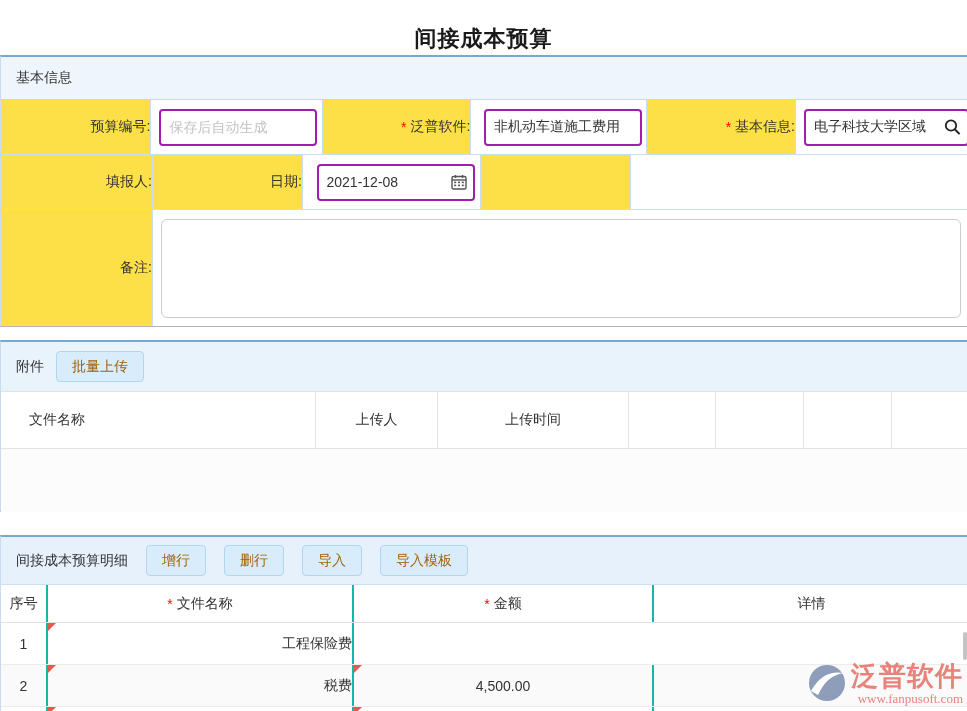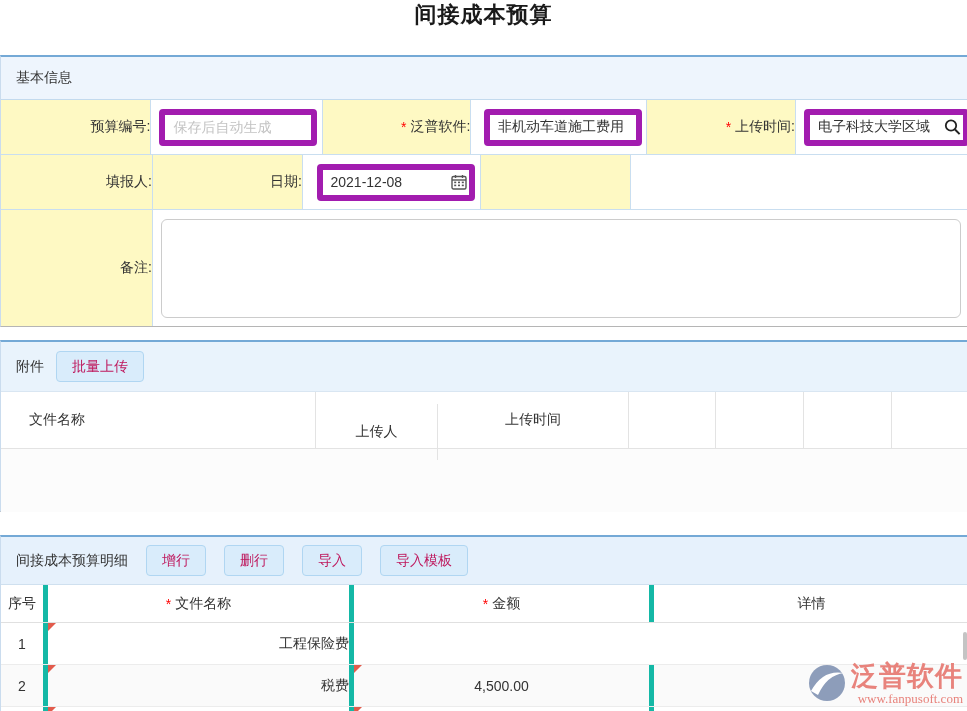--- a/index.html
+++ b/index.html
@@ -1,83 +1,83 @@
 <!DOCTYPE html>
 <html><head>
 <meta charset="utf-8">
 <style>
   * { margin:0; padding:0; box-sizing:border-box; }
   html,body { width:967px; height:711px; overflow:hidden; background:#fff;
               font-family:"Liberation Sans","DejaVu Sans",sans-serif; color:#333; }
 
-  .page-title { position:absolute; top:0; left:0; width:967px; text-align:center;
+  .page-title { position:absolute; top:24px; left:0; width:967px; text-align:center;
                 font-size:22px; font-weight:bold; color:#1a1a1a; letter-spacing:1px; }
 
   .section { position:absolute; left:0; width:970px; background:#fff;
              border:1px solid #cadcee; border-top:2px solid #74a9d6; border-bottom:1px solid #b5b5b5; }
   #basic-section  { top:55px;  height:272px; }
   #attach-section { top:340px; height:172px; }
   #detail-section { top:535px; height:200px; border-bottom:none; }
 
   
   .basic-header { height:43px; background:#eef5fd; border-bottom:1px solid #c3daee;
                   display:flex; align-items:center; padding-left:15px; font-size:14px; }
   .frow { display:flex; border-bottom:1px solid #c9def0; }
   .frow-1, .frow-2 { height:55px; }
   .frow-remark { height:116px; border-bottom:none; }
   .fcell { display:flex; align-items:center; border-right:1px solid #c9def0; height:100%; }
   .fcell:last-child { border-right:none; }
-  .lbl { justify-content:flex-end; background:#fef9c3; font-size:14px; }
+  .lbl { justify-content:flex-end; background:#fde047; font-size:14px; }
   .w-lbl1 { width:152px; } .w-in1 { width:173px; } .w-lbl2 { width:150px; }
   .w-in2 { width:178px;justify-content:center; } .w-lbl3 { width:150px; } .w-in3 { flex:1; }
   .req { color:#ff0000; margin-right:4px; font-size:14px; }
 
-  .ipt { height:37px; border:6px solid #a21caf; border-radius:4px; background:#fff;
+  .ipt { height:37px; border:2px solid #a21caf; border-radius:4px; background:#fff;
          font-size:14px; color:#333; padding:0 8px; outline:none;
          font-family:"Liberation Sans","DejaVu Sans",sans-serif; }
   .ipt::placeholder { color:#c3c3c3; }
   .in-wrap { position:relative; margin-left:8px; display:flex; align-items:center; }
   .in-std { width:158px; }
   .in-icon-pad { padding-right:30px; }
   .icon-in { position:absolute; right:8px; top:50%; transform:translateY(-50%); display:flex; }
 
   .remark-area { flex:1; height:100%; display:flex; align-items:center; }
   .remark-box { margin:8px; width:calc(100% - 16px); height:99px; border:1px solid #cccccc;
                 border-radius:6px; resize:none; outline:none; background:#fff;
                 font-family:"Liberation Sans","DejaVu Sans",sans-serif; font-size:14px; padding:6px 10px; }
 
   
   .btn { display:inline-flex; align-items:center; justify-content:center;
          background:#d9ecfb; border:1px solid #b0d6f2; border-radius:4px;
-         color:#be185d; font-size:14px; padding:12px 15px; height:31px; cursor:pointer;
+         color:#a16207; font-size:14px; padding:12px 15px; height:31px; cursor:pointer;
          font-family:"Liberation Sans","DejaVu Sans",sans-serif; }
 
   
   .attach-titlebar { height:50px; background:#e9f3fc; display:flex; align-items:center;
                      padding-left:15px; font-size:14px; border-bottom:1px solid #d9e6f2; }
   .attach-titlebar .btn { margin-left:12px; }
   .attach-head { display:flex; height:57px; background:#fff; border-bottom:1px solid #e3e3e3; }
   .ah-cell { display:flex; align-items:center; justify-content:center;
              border-right:1px solid #e3e3e3; font-size:14px; height:100%; }
   .ah-cell:last-child { border-right:none; }
   .ah-c0 { width:315px; justify-content:flex-start; padding-left:28px; }
-  .ah-c1 { width:122px;margin-top:12px; } .ah-c2 { width:191px;font-family:Liberation Serif, serif; }
+  .ah-c1 { width:122px; } .ah-c2 { width:191px;font-family:Liberation Serif, serif; }
   .ah-c3 { width:87px; } .ah-c4 { width:88px; } .ah-c5 { width:88px; } .ah-c6 { flex:1; }
   .attach-body { height:63px; background:#fcfcfc; }
 
   
   .detail-titlebar { height:48px; background:#e6f1fc; display:flex; align-items:center;
                      padding-left:15px; font-size:14px; border-bottom:1px solid #cfe0ef; }
   .detail-titlebar .btn { margin-left:18px; }
   .dt-head { display:flex; height:38px; border-bottom:1px solid #e0e0e0; background:#fff; }
   .dt-row  { display:flex; height:42px; border-bottom:1px solid #ececec; background:#fff; }
   .dt-row.alt { background:#fafafa; }
   .dt-row-partial { display:flex; height:16px; background:#fff; }
   .dcell { position:relative; display:flex; align-items:center; justify-content:center;
-           border-right:5px solid #14b8a6; font-size:14px; height:100%; }
+           border-right:2px solid #14b8a6; font-size:14px; height:100%; }
   .dcell:last-child { border-right:none; }
   .dc-seq { width:47px; } .dc-subj { width:306px; } .dc-amt { width:300px; } .dc-det { flex:1; }
   .cell-left { justify-content:flex-end; padding-left:12px; }
   .corner { position:absolute; top:0; left:0; width:0; height:0;
             border-top:8px solid #e25b4c; border-right:8px solid transparent; }
 
   .scroll-thumb { position:absolute; right:2px; top:95px; width:4px; height:28px;
                   background:#c4c4c4; border-radius:2px; }
 
   
@@ -107,21 +107,21 @@
       <span class="req">*</span>
       <span>泛普软件:</span>
     </div>
     <div class="fcell w-in2">
       <span class="in-wrap">
           <input class="ipt in-std" value="非机动车道施工费用" style="">
         </span>
     </div>
     <div class="fcell lbl w-lbl3">
       <span class="req">*</span>
-      <span>上传时间:</span>
+      <span>基本信息:</span>
     </div>
     <div class="fcell w-in3">
       <span class="in-wrap">
         <input class="ipt in-std in-icon-pad" style="width: 165px;" value="电子科技大学区域">
         <span class="icon-in">
           <svg width="17" height="17" viewBox="0 0 17 17">
               <circle cx="7" cy="7" r="5.2" fill="none" stroke="#222" stroke-width="1.8"></circle>
               <line x1="11" y1="11" x2="15.6" y2="15.6" stroke="#222" stroke-width="2"></line>
             </svg>
         </span>

